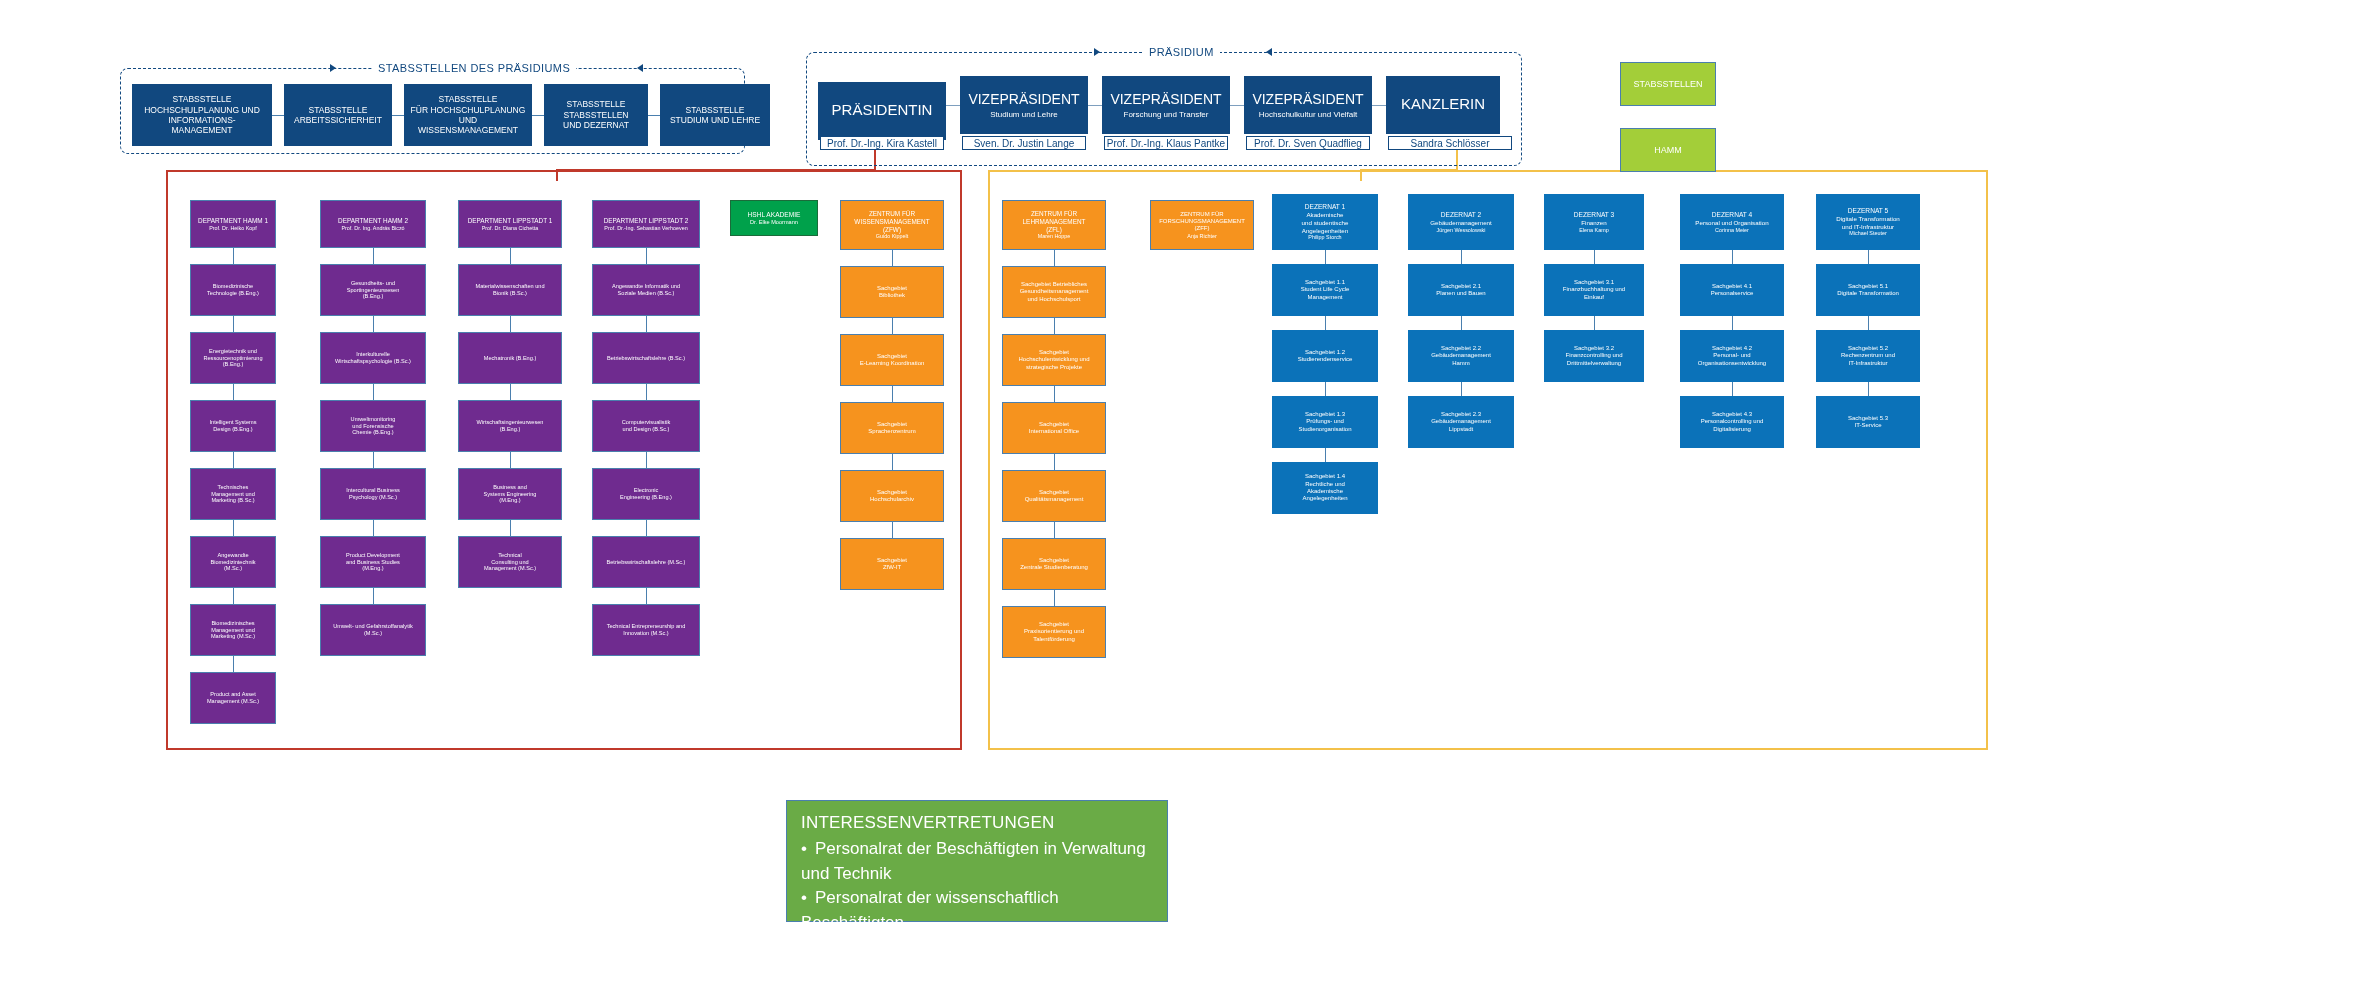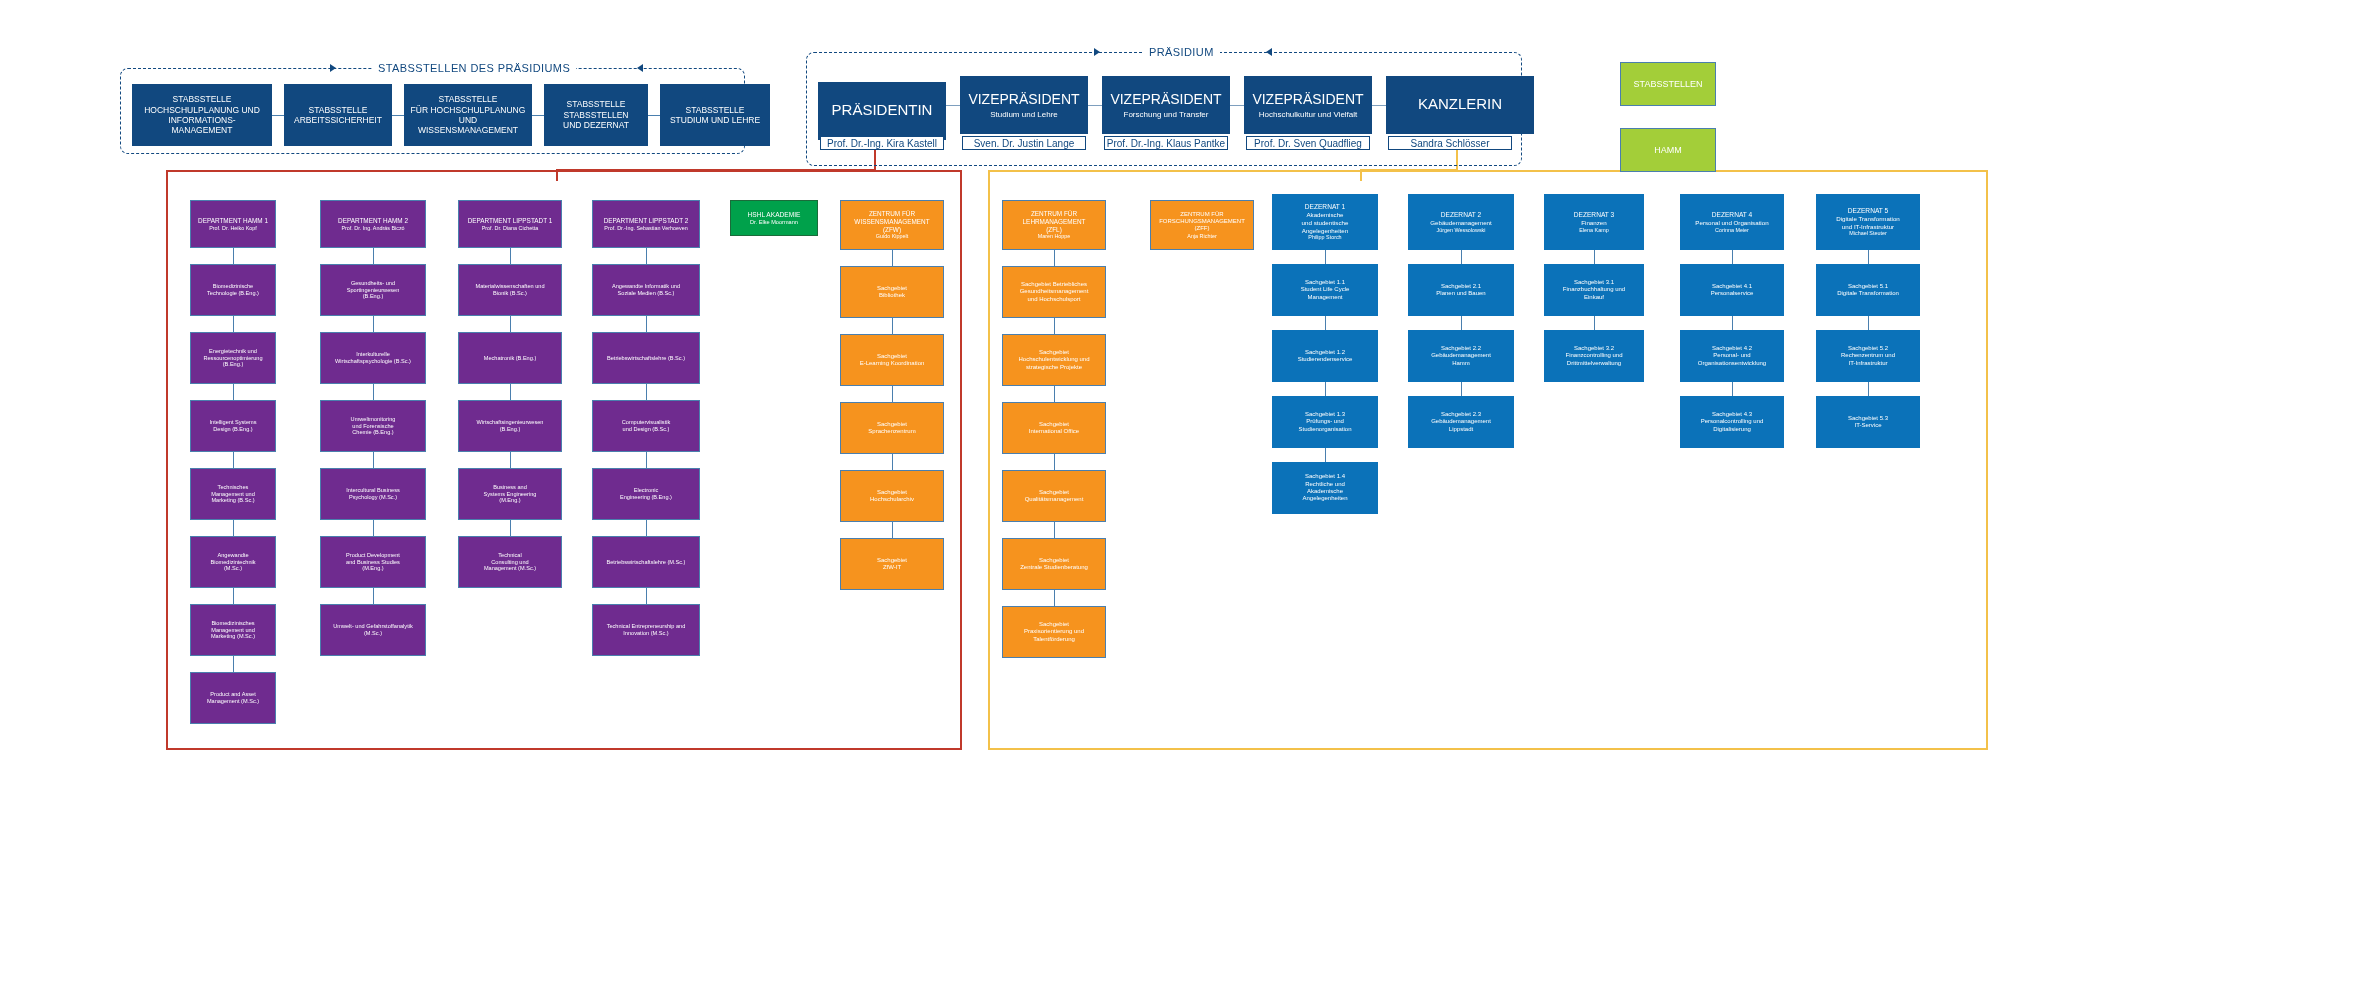--- a/index.html
+++ b/index.html
@@ -160,21 +160,21 @@
 
   <div class="box navy" style="left:1244px;top:76px;width:128px;height:58px;">
     <span class="ttl" style="font-size:14px;">VIZEPRÄSIDENT</span>
     <span class="sub" style="font-size:8px;margin-top:2px;">Hochschulkultur und Vielfalt</span>
   </div>
   <div class="plate" style="left:1246px;top:136px;width:124px;height:14px;">
     <span>Prof. Dr. Sven Quadflieg</span>
   </div>
   <div class="conn h thick" style="left:1372px;top:105px;width:14px;"></div>
 
-  <div class="box navy" style="left:1386px;top:76px;width:148px;height:58px;">
+  <div class="box navy" style="left:1386px;top:76px;width:114px;height:58px;">
     <span class="ttl" style="font-size:15px;">KANZLERIN</span>
     <span class="sub" style="font-size:8px;margin-top:2px;"></span>
   </div>
   <div class="plate" style="left:1388px;top:136px;width:124px;height:14px;">
     <span>Sandra Schlösser</span>
   </div>
 
   <div class="box lime" style="left:1620px;top:62px;width:96px;height:44px;color:#ffffff;font-size:9px;">
     <span>STABSSTELLEN</span>
   </div>
@@ -513,14 +513,23 @@
         <span class="" style="font-size: 6px;">Rechenzentrum und</span>
         <span class="" style="font-size: 6px;">IT-Infrastruktur</span>
       </div>
       <div class="conn v" style="left: 1868px; top: 382px; height: 14px;"></div>
       <div class="box blue" style="left: 1816px; top: 396px; width: 104px; height: 52px;">
         <span class="" style="font-size: 6px;">Sachgebiet 5.3</span>
         <span class="" style="font-size: 6px;">IT-Service</span>
       </div>
     </div>
 
+  <div class="interest" style="left:786px;top:800px;width:382px;height:122px;">
+    <h3>INTERESSENVERTRETUNGEN</h3>
+    <ul id="interest-list">
+        <li>Personalrat der Beschäftigten in Verwaltung und Technik</li>
+        <li>Personalrat der wissenschaftlich Beschäftigten</li>
+        <li>Gleichstellung</li>
+        <li>Schwerbehindertenvertretung</li>
+      </ul>
+  </div>
 
 </div>
 
 </body></html>

